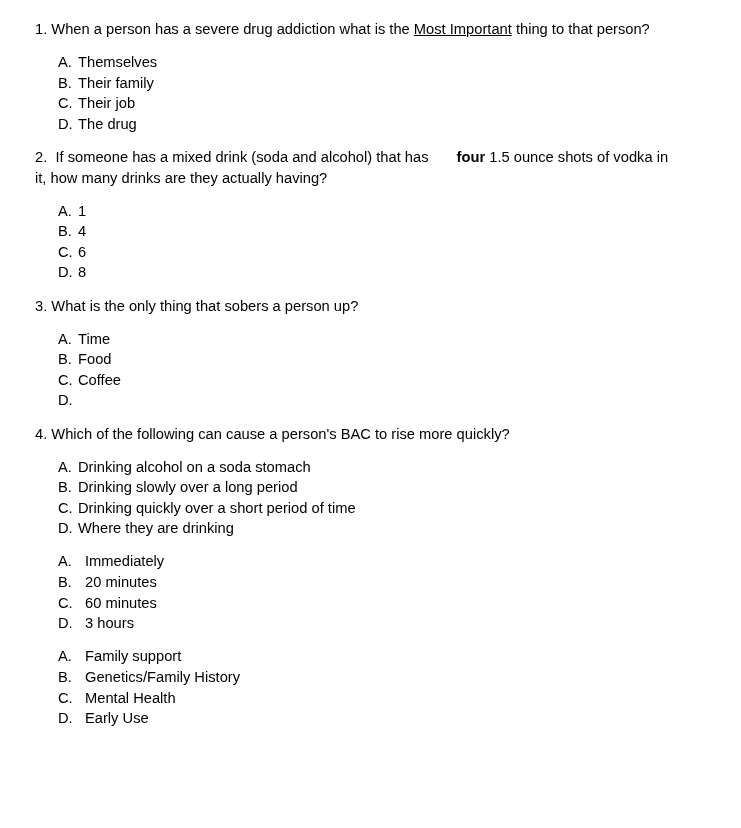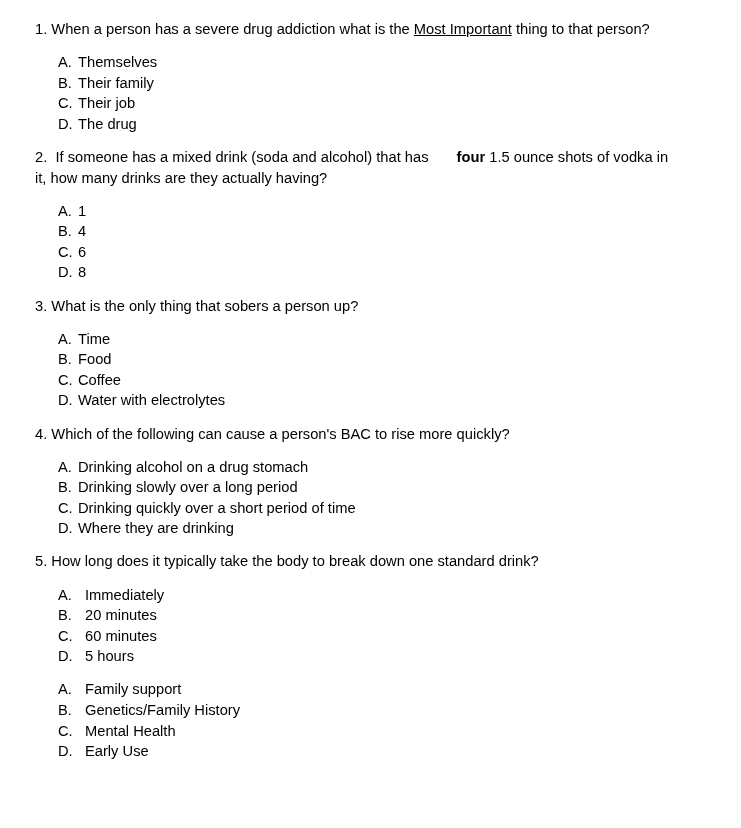--- a/index.html
+++ b/index.html
@@ -106,65 +106,63 @@
       <div class="option">
         <span class="letter">B.</span>
         <span class="opt-text">Food</span>
       </div>
       <div class="option">
         <span class="letter">C.</span>
         <span class="opt-text">Coffee</span>
       </div>
       <div class="option">
         <span class="letter">D.</span>
-        <span class="opt-text">Water with electrolytes</span>
       </div>
     </div>
   </div>
 
   <div class="question-block gap-large">
     <p class="question"><span>4. Which of the following can cause a person's BAC to rise more quickly?</span></p>
     <div class="options">
       <div class="option">
         <span class="letter">A.</span>
-        <span class="opt-text">Drinking alcohol on a drug stomach</span>
+        <span class="opt-text">Drinking alcohol on a soda stomach</span>
       </div>
       <div class="option">
         <span class="letter">B.</span>
         <span class="opt-text">Drinking slowly over a long period</span>
       </div>
       <div class="option">
         <span class="letter">C.</span>
         <span class="opt-text">Drinking quickly over a short period of time</span>
       </div>
       <div class="option">
         <span class="letter">D.</span>
         <span class="opt-text">Where they are drinking</span>
       </div>
     </div>
   </div>
 
   <div class="question-block gap-large">
-    <p class="question"><span>5. How long does it typically take the body to break down one standard drink?</span></p>
     <div class="options wide">
       <div class="option">
         <span class="letter">A.</span>
         <span class="opt-text">Immediately</span>
       </div>
       <div class="option">
         <span class="letter">B.</span>
         <span class="opt-text">20 minutes</span>
       </div>
       <div class="option">
         <span class="letter">C.</span>
         <span class="opt-text">60 minutes</span>
       </div>
       <div class="option">
         <span class="letter">D.</span>
-        <span class="opt-text">5 hours</span>
+        <span class="opt-text">3 hours</span>
       </div>
     </div>
   </div>
 
   <div class="question-block gap-large">
     <div class="options wide">
       <div class="option">
         <span class="letter">A.</span>
         <span class="opt-text">Family support</span>
       </div>

